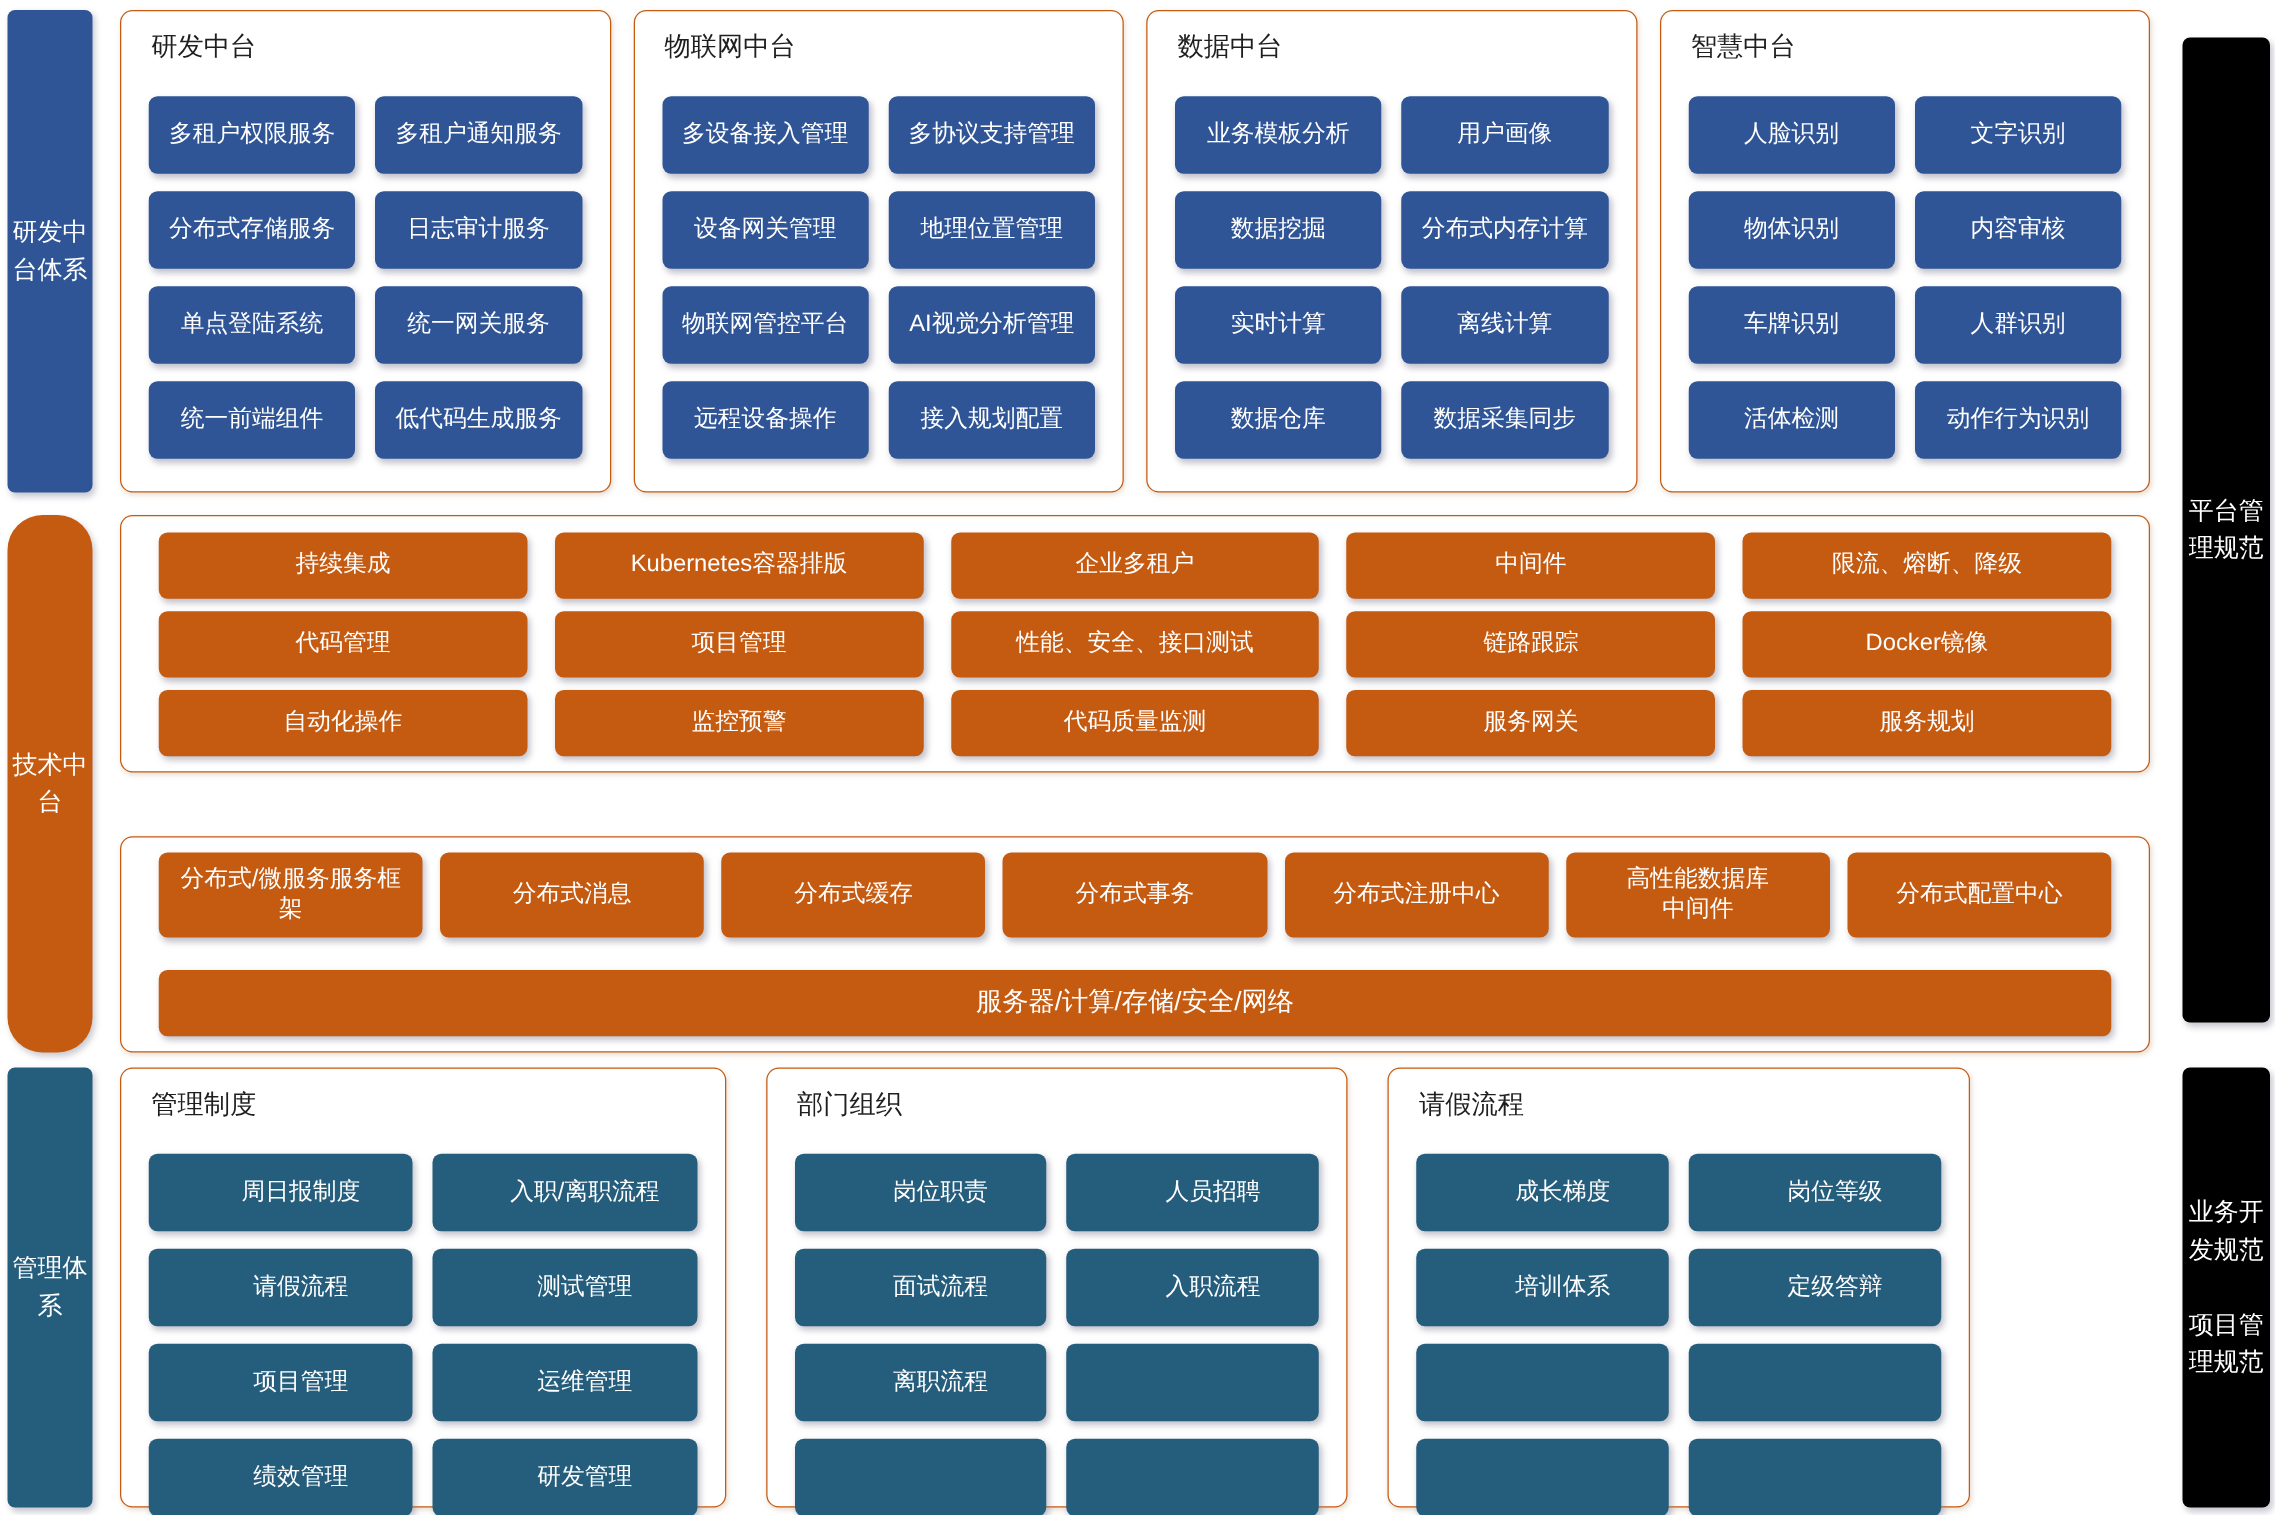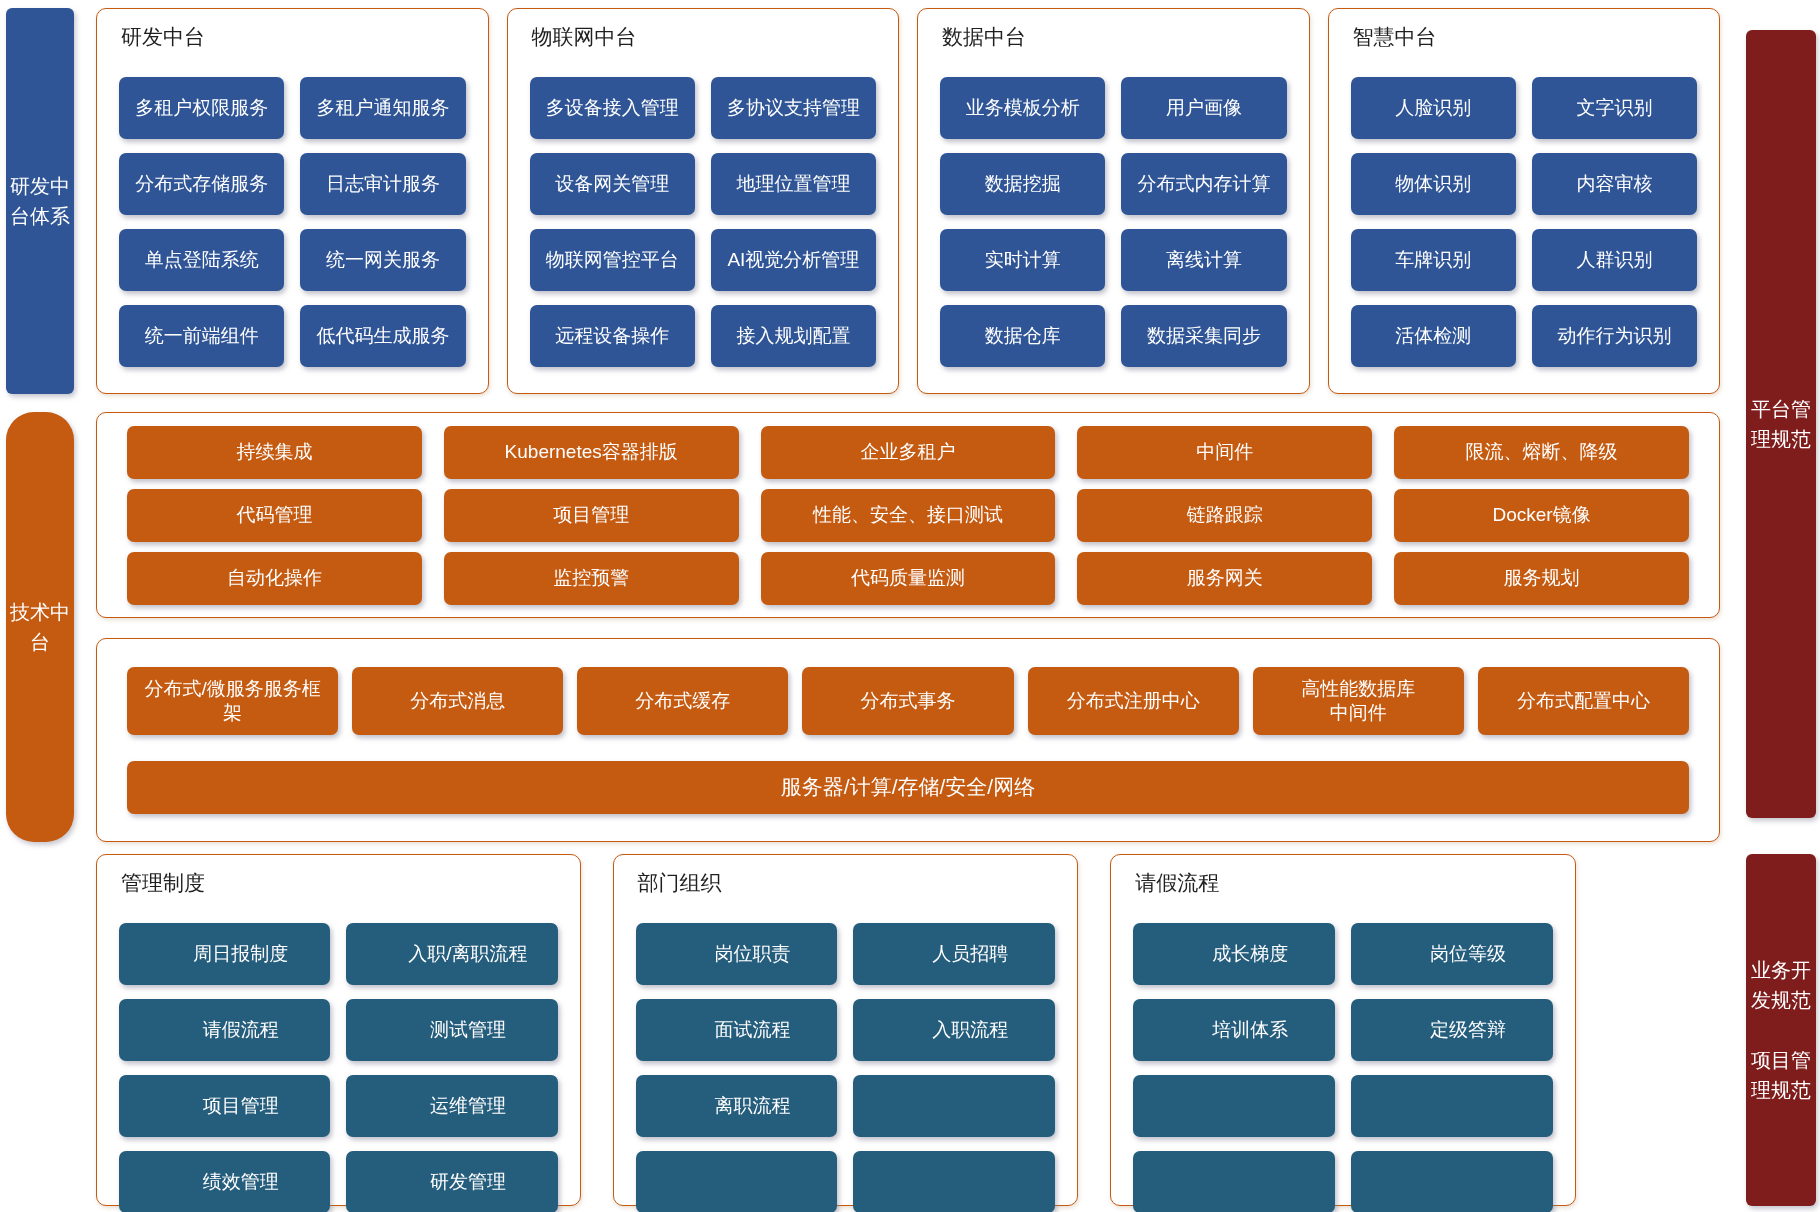--- a/index.html
+++ b/index.html
@@ -6,32 +6,32 @@
   body{font-family:"Liberation Sans",sans-serif;}
   .page{position:relative;width:1820px;height:1212px;background:#fff;overflow:hidden;}
 
   
   .rail{position:absolute;display:flex;flex-direction:column;align-items:center;justify-content:center;
         color:#fff;text-align:center;border-radius:6px;font-size:20px;line-height:1.5;
         padding:0 4px;box-sizing:border-box;box-shadow:2px 3px 5px rgba(130,130,150,.45);}
   .rail.blue{background:#2F5597;}
   .rail.orange{background:#C55A11;}
   .rail.steel{background:#255D7D;}
-  .rail.gold{background:#7f1d1d;}
+  .rail.gold{background:#000000;}
   .rail-left-1{left:6px;top:8px;width:68px;height:386px;}
   .rail-left-2{left:6px;top:412px;width:68px;height:430px;border-radius:28px;}
   .rail-left-3{left:6px;top:854px;width:68px;height:352px;}
   .rail-right-1{left:1746px;top:30px;width:70px;height:788px;}
   .rail-right-2{left:1746px;top:854px;width:70px;height:352px;gap:30px;}
 
   
   .band{position:absolute;display:flex;}
   .band-top{left:96px;top:8px;width:1624px;height:386px;gap:18px;}
   .band-tech1{left:96px;top:412px;width:1624px;height:206px;}
-  .band-tech2{left:96px;top:638px;width:1624px;height:204px;}
+  .band-tech2{left:96px;top:638px;width:1624px;height:204px;align-items:flex-end;}
   .band-bottom{left:96px;top:854px;width:1480px;height:352px;gap:32px;}
 
   .panel{background:#fff;border:1.5px solid #C55A11;border-radius:10px;box-sizing:border-box;
          box-shadow:1px 2px 4px rgba(190,160,130,.35);}
   .top-panel{flex:1;display:flex;flex-direction:column;padding:12px 22px 18px;}
   .bottom-panel{display:flex;flex-direction:column;padding:12px 22px 14px;}
   .bp-1{width:536px;}
   .bp-2{width:515px;}
   .bp-3{width:515px;}
   .panel-title{font-size:21px;font-weight:400;color:#1f1f1f;margin:2px 0 14px 2px;}
@@ -53,20 +53,23 @@
 </head>
 <body>
 
 <div class="page">
 
   <div class="rail blue rail-left-1">
     <span>研发中台体系</span>
   </div>
   <div class="rail orange rail-left-2">
     <span>技术中台</span>
+  </div>
+  <div class="rail steel rail-left-3">
+    <span>管理体系</span>
   </div>
 
   <div class="rail gold rail-right-1">
     <span>平台管理规范</span>
   </div>
   <div class="rail gold rail-right-2">
     <span>业务开发规范</span>
     <span>项目管理规范</span>
   </div>
 

